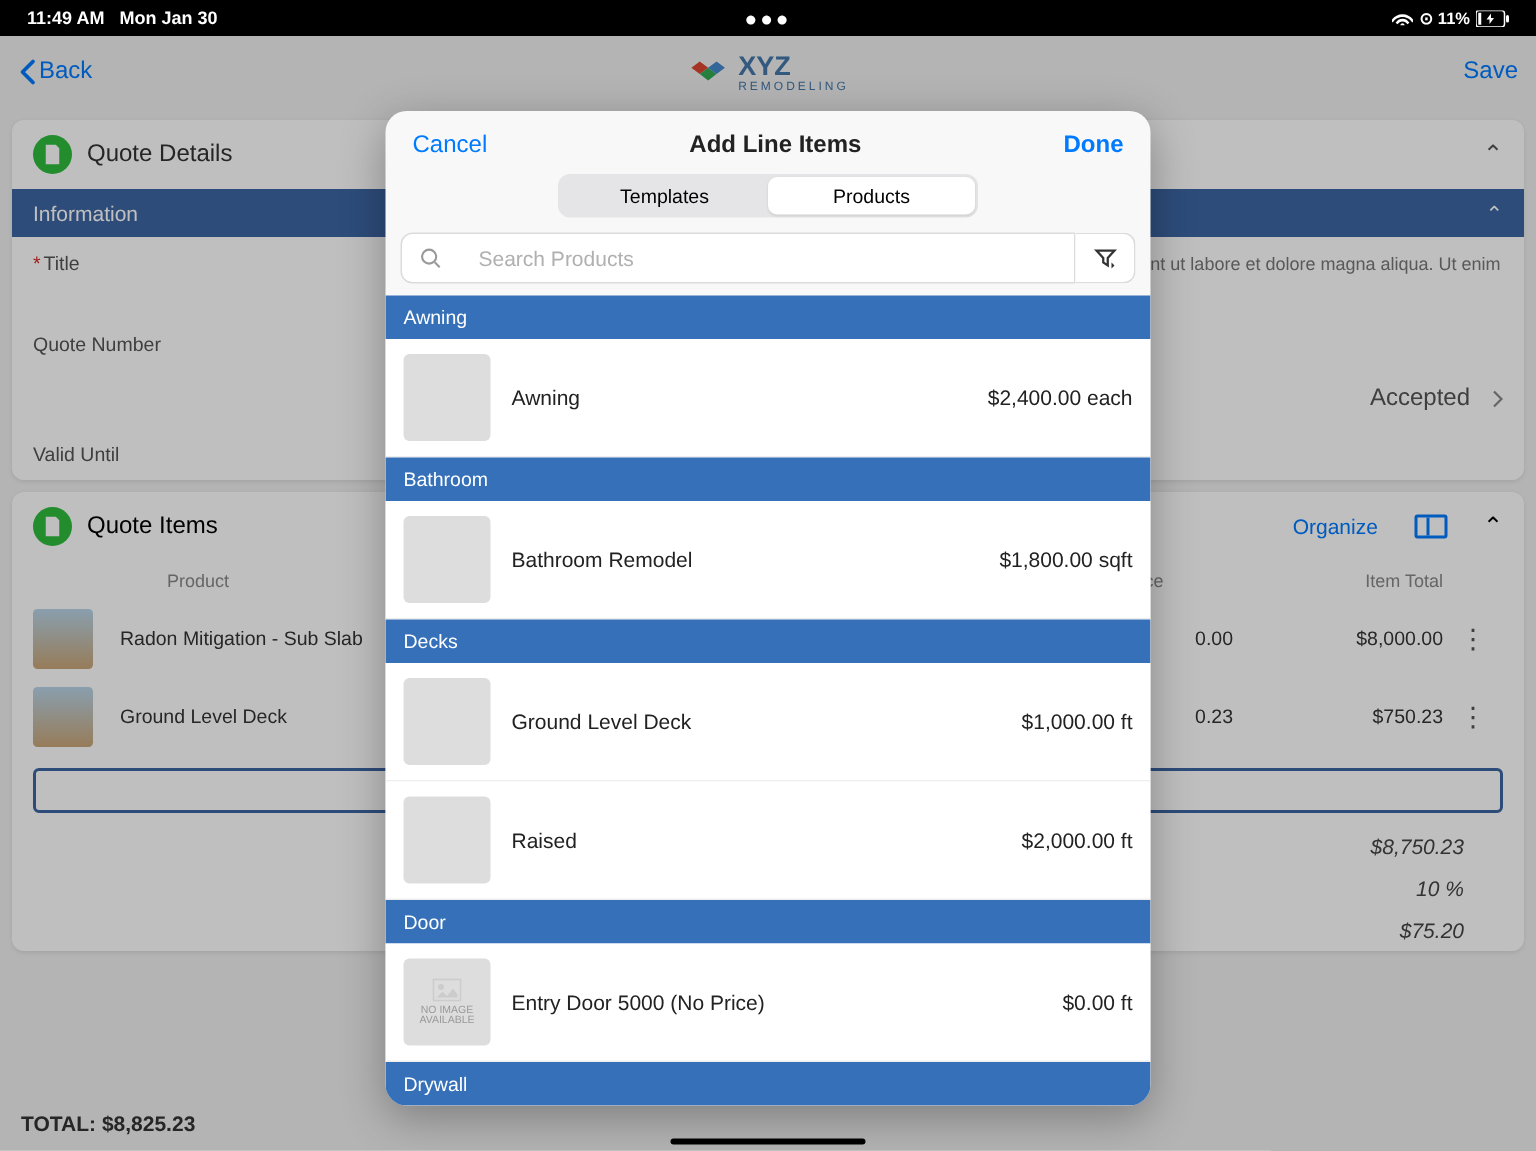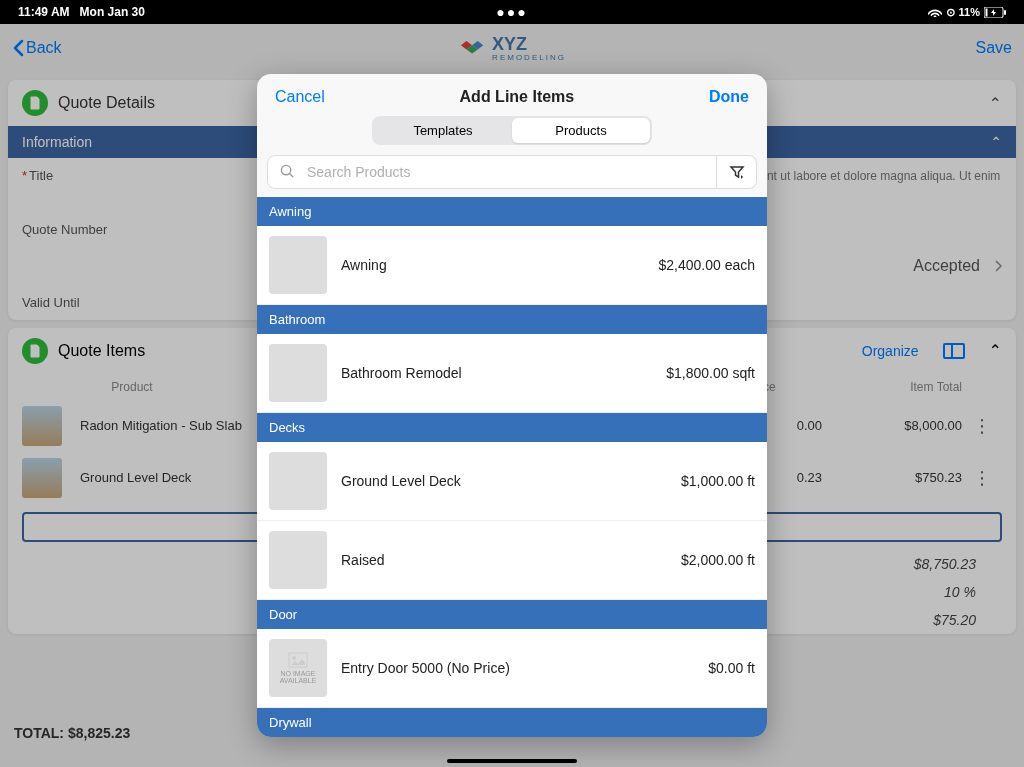--- a/index.html
+++ b/index.html
@@ -54,35 +54,35 @@
 .itemrow { display:flex; align-items:center; padding:6px 14px; font-size:13px; color:#333;}
 .itemrow .thumb { width:40px; height:40px; background:linear-gradient(180deg,#b8d4e8 0%,#c9a678 100%); border-radius:3px; margin-right:18px;}
 .itemrow .name { flex:1;}
 .itemrow .price { width:120px; text-align:right;}
 .itemrow .total { width:140px; text-align:right;}
 .itemrow .dots { width:40px; text-align:center; font-size:18px; color:#555; cursor:pointer;}
 .addbox { margin:8px 14px; height:30px; border:2px solid #3d66a3; border-radius:4px;}
 .sumrow { display:flex; justify-content:flex-end; padding:6px 40px; font-size:14px; color:#444; font-style:italic;}
 
 
-.footer { position:absolute; bottom:16px; left:0; right:0; padding:10px 14px; font-size:14px; font-weight:700; color:#333;}
+.footer { position:absolute; bottom:0; left:0; right:0; padding:10px 14px; font-size:14px; font-weight:700; color:#333;}
 .homebar { position:absolute; bottom:4px; left:50%; transform:translateX(-50%); width:130px; height:4px; background:#000; border-radius:3px;}
 
 
 .overlay { position:absolute; top:22px; left:0; right:0; bottom:0; background:rgba(0,0,0,0.25); display:flex; align-items:flex-start; justify-content:center;}
 .modal { width:510px; background:#f8f8f8; border-radius:14px; overflow:hidden; margin-top:52px; box-shadow:0 8px 30px rgba(0,0,0,0.3);}
 .modal-head { padding:14px 18px 10px; display:flex; justify-content:space-between; align-items:center;}
 .modal-head .cancel,.modal-head .done{ color:#007aff; font-size:16px; cursor:pointer;}
 .modal-head .done{ font-weight:600;}
 .modal-head .title { font-size:16px; font-weight:600; color:#222;}
 .seg { width:280px; margin:0 auto 10px; display:flex; background:#e5e5e7; border-radius:8px; padding:2px; font-size:13px;}
 .seg .s { flex:1; text-align:center; padding:5px 0; border-radius:6px; cursor:pointer;}
 .seg .s.active { background:#fff; box-shadow:0 1px 2px rgba(0,0,0,0.1); font-weight:500;}
 .searchwrap { padding:0 10px 8px; display:flex; gap:0;}
-.searchbox { flex:1; display:flex; align-items:flex-start; background:#fff; border:1px solid #dcdcdc; border-radius:8px 0 0 8px; padding:8px 12px; gap:12px;}
+.searchbox { flex:1; display:flex; align-items:flex-end; background:#fff; border:1px solid #dcdcdc; border-radius:8px 0 0 8px; padding:8px 12px; gap:24px;}
 .searchbox svg{ width:15px; height:15px; fill:#999;}
 .searchbox input{ border:none; outline:none; font-size:14px; flex:1; color:#333;}
 .searchbox input::placeholder{ color:#b0b0b0;}
 .filterbtn { width:40px; background:#fff; border:1px solid #dcdcdc; border-left:none; border-radius:0 8px 8px 0; display:flex; align-items:center; justify-content:center; cursor:pointer;}
 
 .section-h { background:#3670b8; color:#fff; padding:7px 12px; font-size:13px;}
 .prodrow { display:flex; align-items:center; padding:10px 12px; background:#fff; gap:14px; border-bottom:1px solid #eee;}
 .prodrow .pthumb { width:58px; height:58px; border-radius:4px; background:#ddd;}
 .prodrow .pname { flex:1; font-size:14px; color:#222;}
 .prodrow .pprice { font-size:14px; color:#222;}

